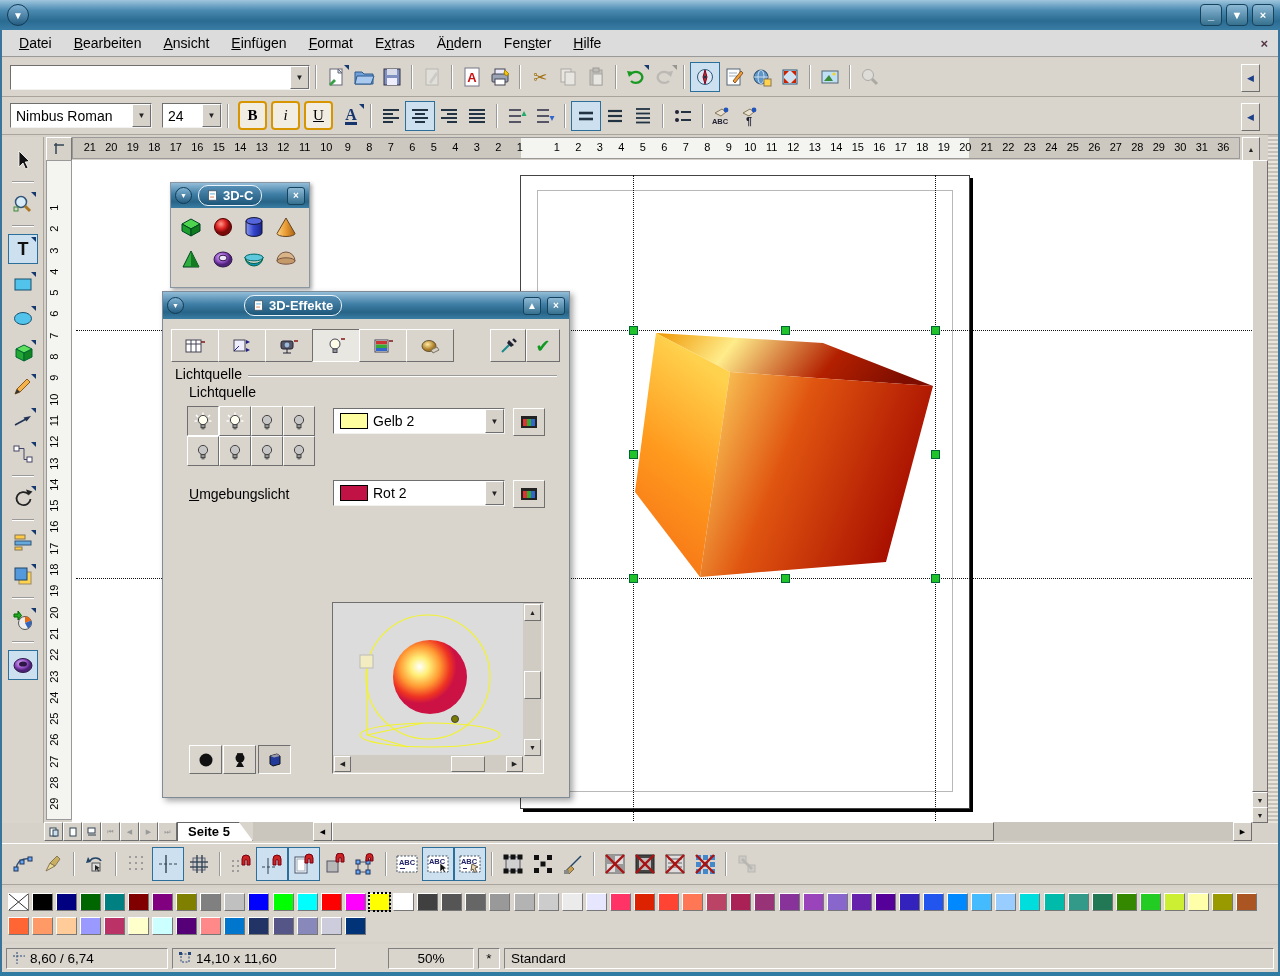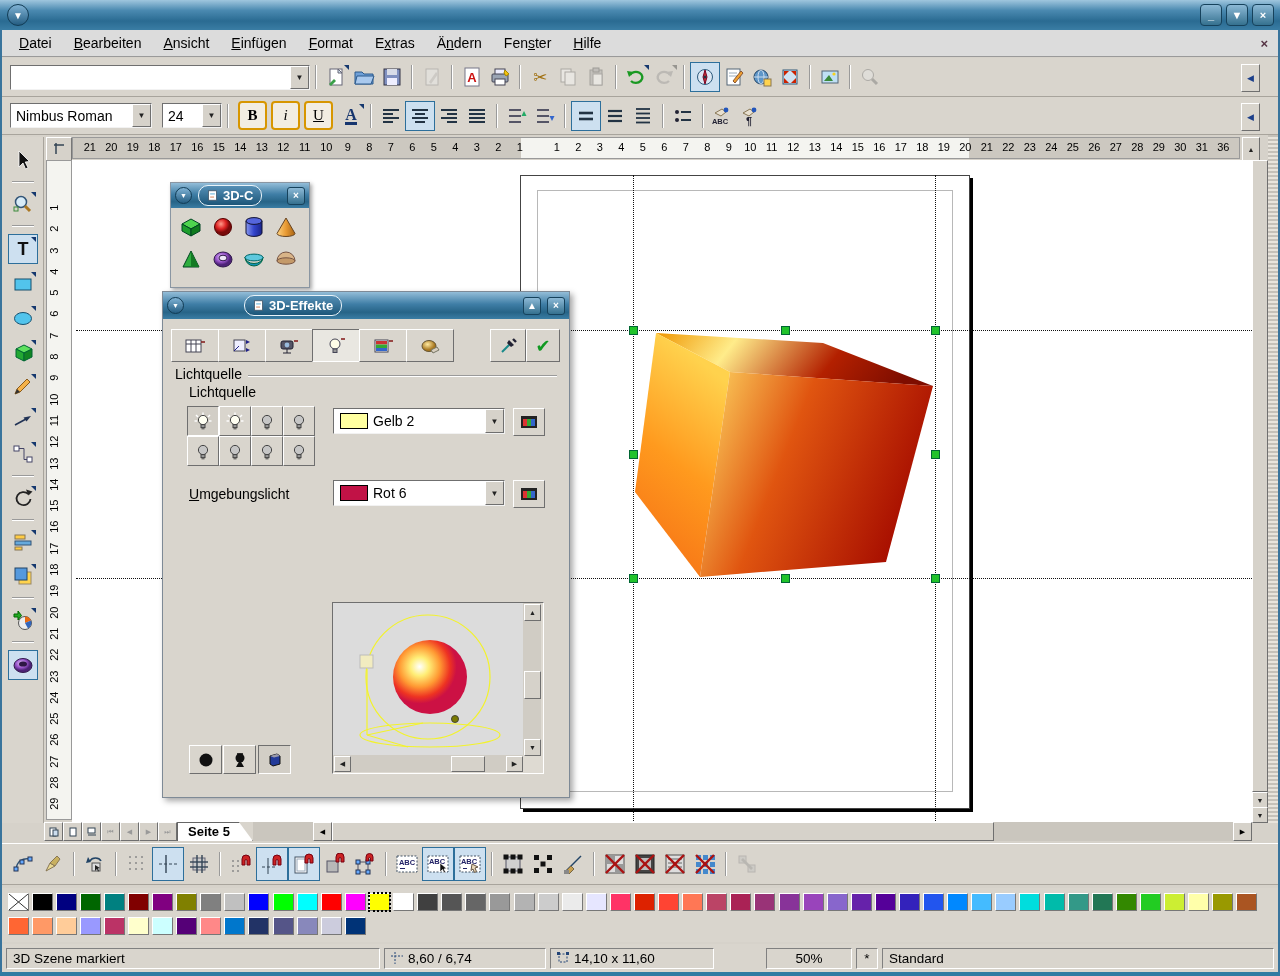--- a/index.html
+++ b/index.html
@@ -880,21 +880,21 @@
           <rect x="1" y="1" width="16" height="12" fill="#222"></rect>
           <rect x="3" y="4" width="4" height="7" fill="#d33"></rect>
           <rect x="7" y="4" width="4" height="7" fill="#3a3"></rect>
           <rect x="11" y="4" width="4" height="7" fill="#36c"></rect>
         </svg>
       </div>
 
     <div class="abs" id="lbl-ul"><u>U</u>mgebungslicht</div>
     <div class="combo abs" style="left:170px;top:188px;width:172px;height:26px;">
       <span class="swatch" id="ambient-swatch" style="background: rgb(193, 18, 70);"></span>
-      <span class="cv">Rot 6</span>
+      <span class="cv">Rot 2</span>
       <span class="dbtn">▼</span>
     </div>
     <div class="toolbtn rgb-btn" style="left:350px;top:188px;">
         <svg width="18" height="14" viewBox="0 0 18 14">
           <rect x="1" y="1" width="16" height="12" fill="#222"></rect>
           <rect x="3" y="4" width="4" height="7" fill="#d33"></rect>
           <rect x="7" y="4" width="4" height="7" fill="#3a3"></rect>
           <rect x="11" y="4" width="4" height="7" fill="#36c"></rect>
         </svg>
       </div>
@@ -1354,23 +1354,20 @@
       <div class="csw" style="background: rgb(0, 119, 204);"></div>
       <div class="csw" style="background: rgb(34, 51, 102);"></div>
       <div class="csw" style="background: rgb(85, 85, 136);"></div>
       <div class="csw" style="background: rgb(136, 136, 187);"></div>
       <div class="csw" style="background: rgb(204, 204, 221);"></div>
       <div class="csw" style="background: rgb(0, 51, 119);"></div>
     </div>
 </div>
 
 <div class="abs" id="statusbar">
-  <div class="scell" style="width:374px;">
-      <span>3D Szene markiert</span>
-    </div>
   <div class="scell" style="width:162px;">
     <svg width="12" height="12" viewBox="0 0 12 12">
         <line x1="0" y1="4" x2="12" y2="4" stroke="#247" stroke-dasharray="2 1.5"></line>
         <line x1="4" y1="0" x2="4" y2="12" stroke="#247" stroke-dasharray="2 1.5"></line>
       </svg>
     <span>8,60 / 6,74</span>
   </div>
   <div class="scell" style="width:164px;">
     <svg width="12" height="12" viewBox="0 0 12 12">
         <rect x="2" y="2" width="8" height="8" fill="none" stroke="#247" stroke-dasharray="2 1.5"></rect>

